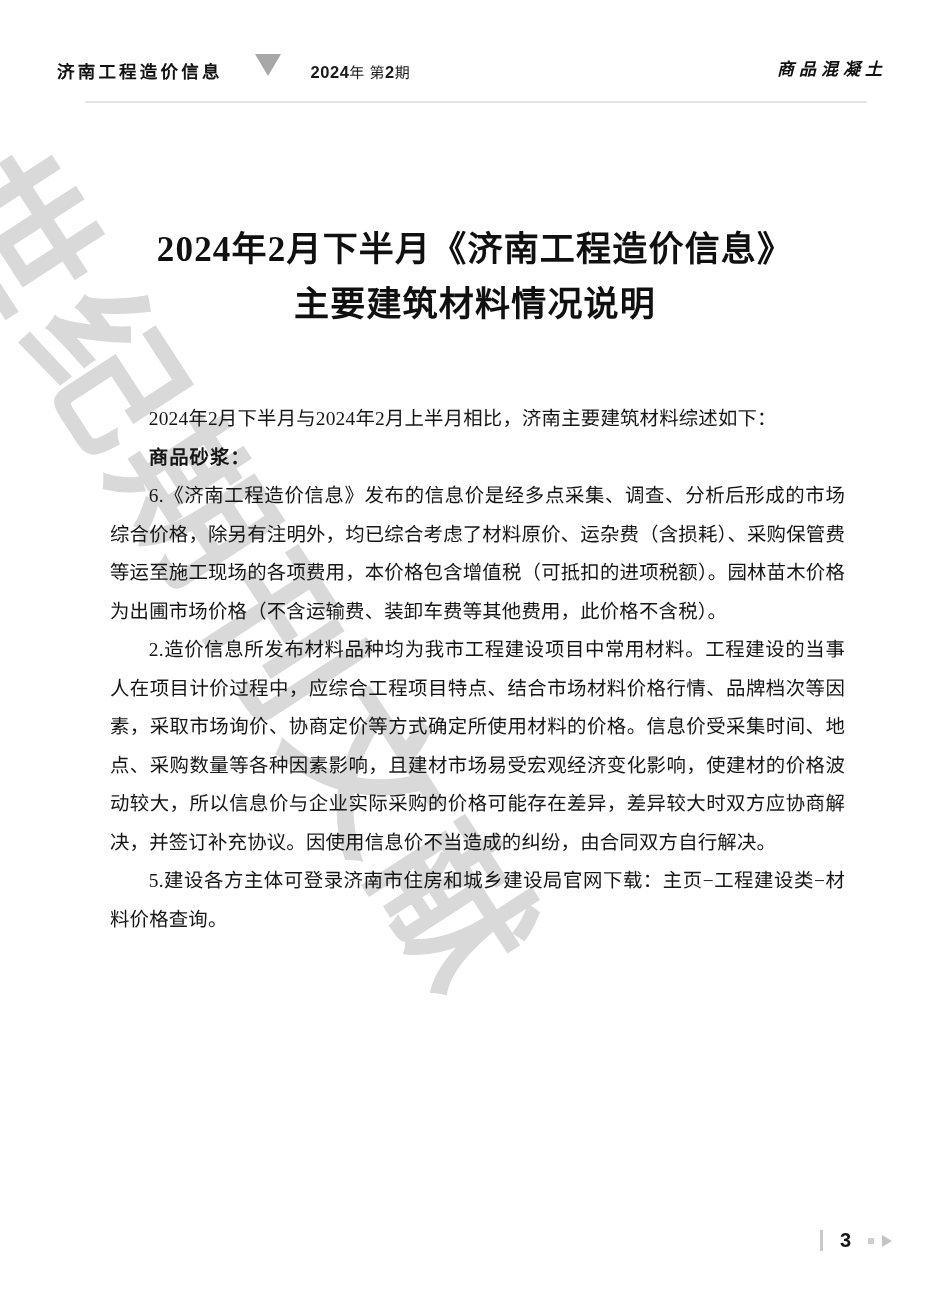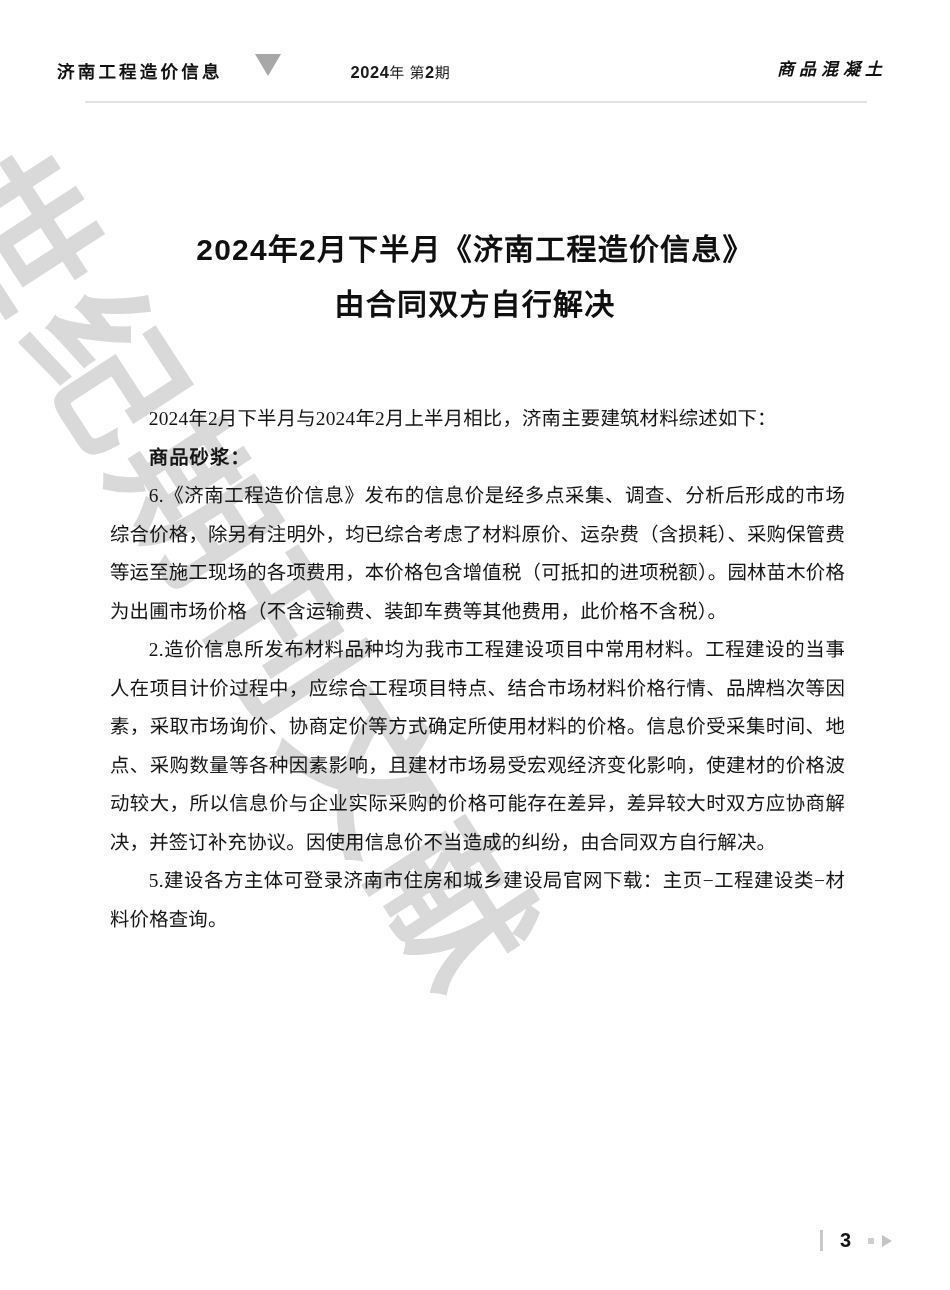--- a/index.html
+++ b/index.html
@@ -87,21 +87,20 @@
     top: -2px;
     border-left: 13px solid transparent;
     border-right: 13px solid transparent;
     border-top: 22px solid #a8a8a8;
   }
   .hdr-issue {
     font-family: "Liberation Sans", "DejaVu Sans", sans-serif;
     font-size: 15px;
     color: #1a1a1a;
     letter-spacing: 0.5px;
-    margin-left: 40px;
   }
   .hdr-issue b {
     font-weight: 700;
     font-size: 16.5px;
   }
   .hdr-right {
     position: absolute;
     right: 18px;
     top: 55px;
     font-family: "Liberation Sans", "DejaVu Sans", sans-serif;
@@ -124,23 +123,23 @@
   
   #doc-title {
     position: absolute;
     left: 0;
     top: 222px;
     width: 950px;
     text-align: center;
     z-index: 2;
   }
   #doc-title .tline {
-    font-family: Liberation Sans, sans-serif;
-    font-weight: 700;
-    font-size: 30px;
+    font-family: Liberation Serif, serif;
+    font-weight: 700;
+    font-size: 35px;
     line-height: 55px;
     letter-spacing: 1.2px;
     color: #101010;
     white-space: nowrap;
   }
 
   
   #doc-body {
     position: absolute;
     left: 110px;
@@ -230,21 +229,21 @@
         <span class="hdr-triangle"></span>
         <span class="hdr-issue"><b>2024</b><span>年</span>&nbsp;<span>第</span><b>2</b><span>期</span></span>
       </div>
       <div class="hdr-right">商品混凝土</div>
     </div>
   </div>
   <div id="header-rule"></div>
 
   <div id="doc-title">
     <div class="tline">2024年2月下半月《济南工程造价信息》</div>
-    <div class="tline">由合同双方自行解决</div>
+    <div class="tline">主要建筑材料情况说明</div>
   </div>
 
   <div id="doc-body">
     <p>2024年2月下半月与2024年2月上半月相比，济南主要建筑材料综述如下：</p>
     <p class="bold-head">商品砂浆：</p>
     <p>6.《济南工程造价信息》发布的信息价是经多点采集、调查、分析后形成的市场综合价格，除另有注明外，均已综合考虑了材料原价、运杂费（含损耗）、采购保管费等运至施工现场的各项费用，本价格包含增值税（可抵扣的进项税额）。园林苗木价格为出圃市场价格（不含运输费、装卸车费等其他费用，此价格不含税）。</p>
     <p>2.造价信息所发布材料品种均为我市工程建设项目中常用材料。工程建设的当事人在项目计价过程中，应综合工程项目特点、结合市场材料价格行情、品牌档次等因素，采取市场询价、协商定价等方式确定所使用材料的价格。信息价受采集时间、地点、采购数量等各种因素影响，且建材市场易受宏观经济变化影响，使建材的价格波动较大，所以信息价与企业实际采购的价格可能存在差异，差异较大时双方应协商解决，并签订补充协议。因使用信息价不当造成的纠纷，由合同双方自行解决。</p>
     <p>5.建设各方主体可登录济南市住房和城乡建设局官网下载：主页−工程建设类−材料价格查询。</p>
   </div>
 

